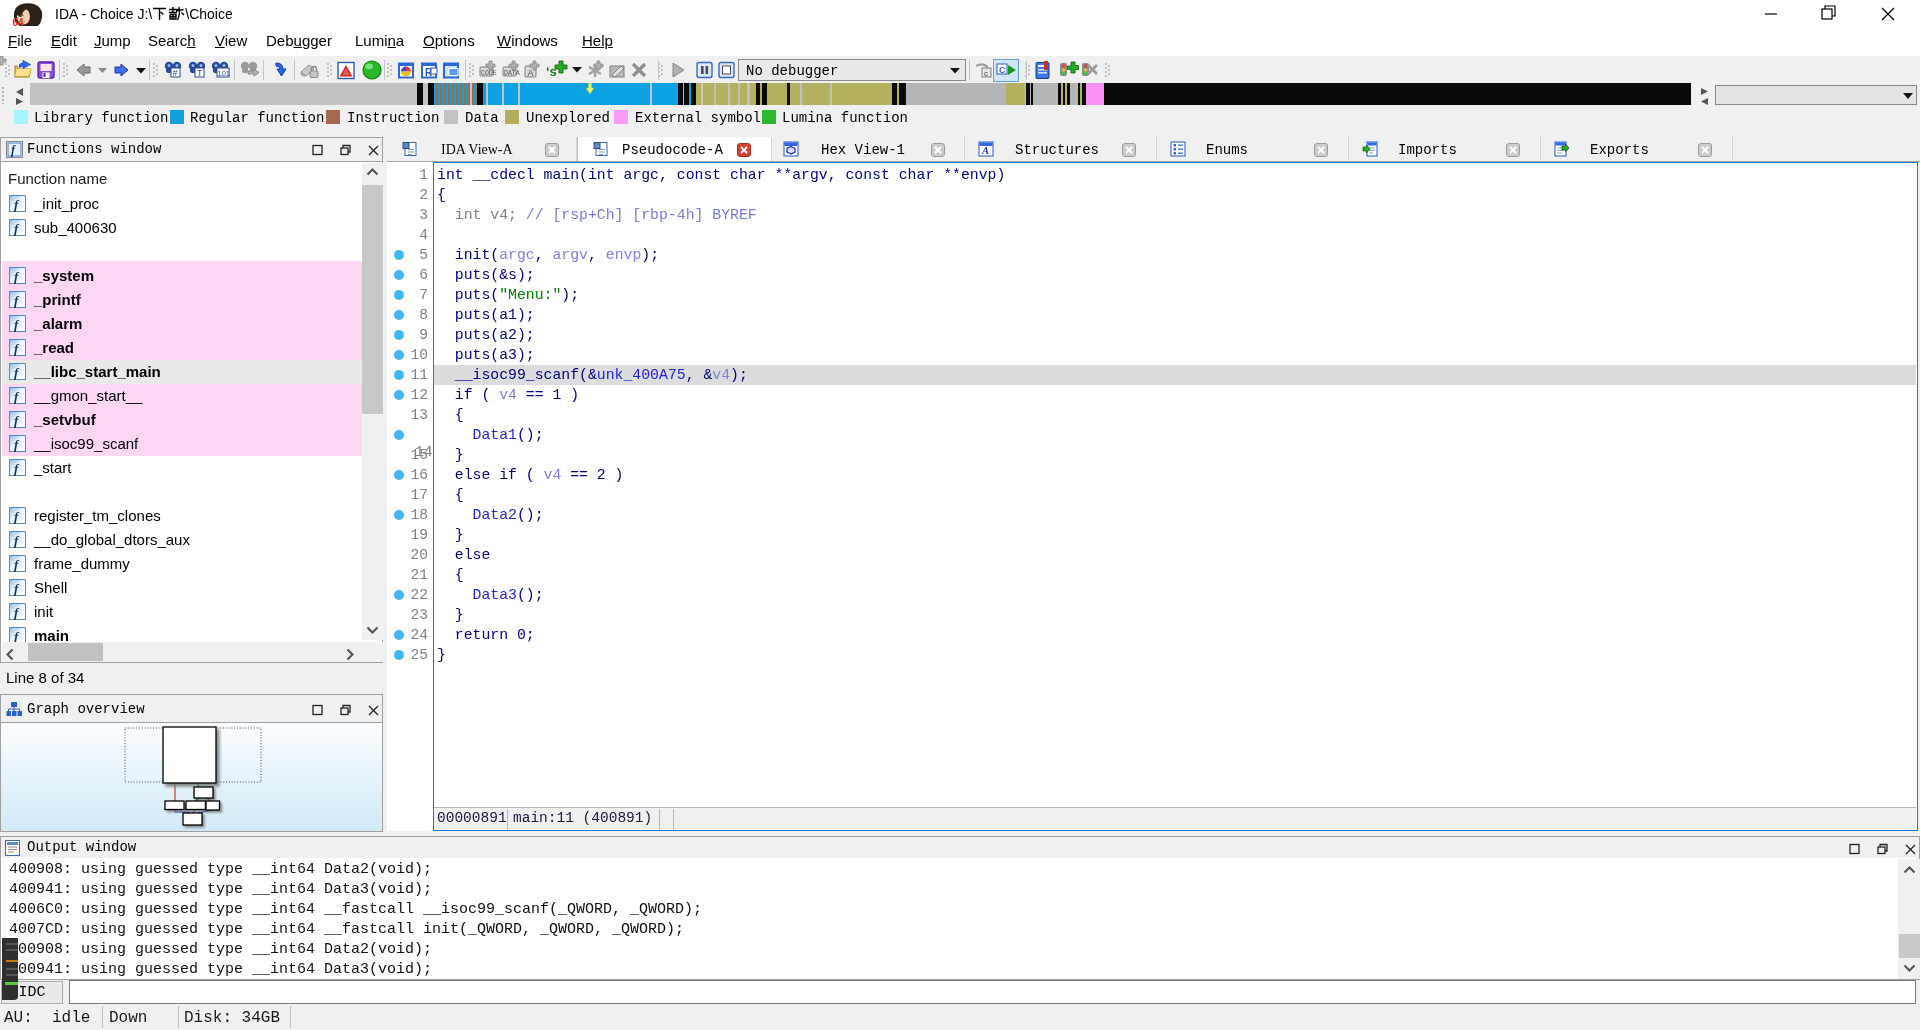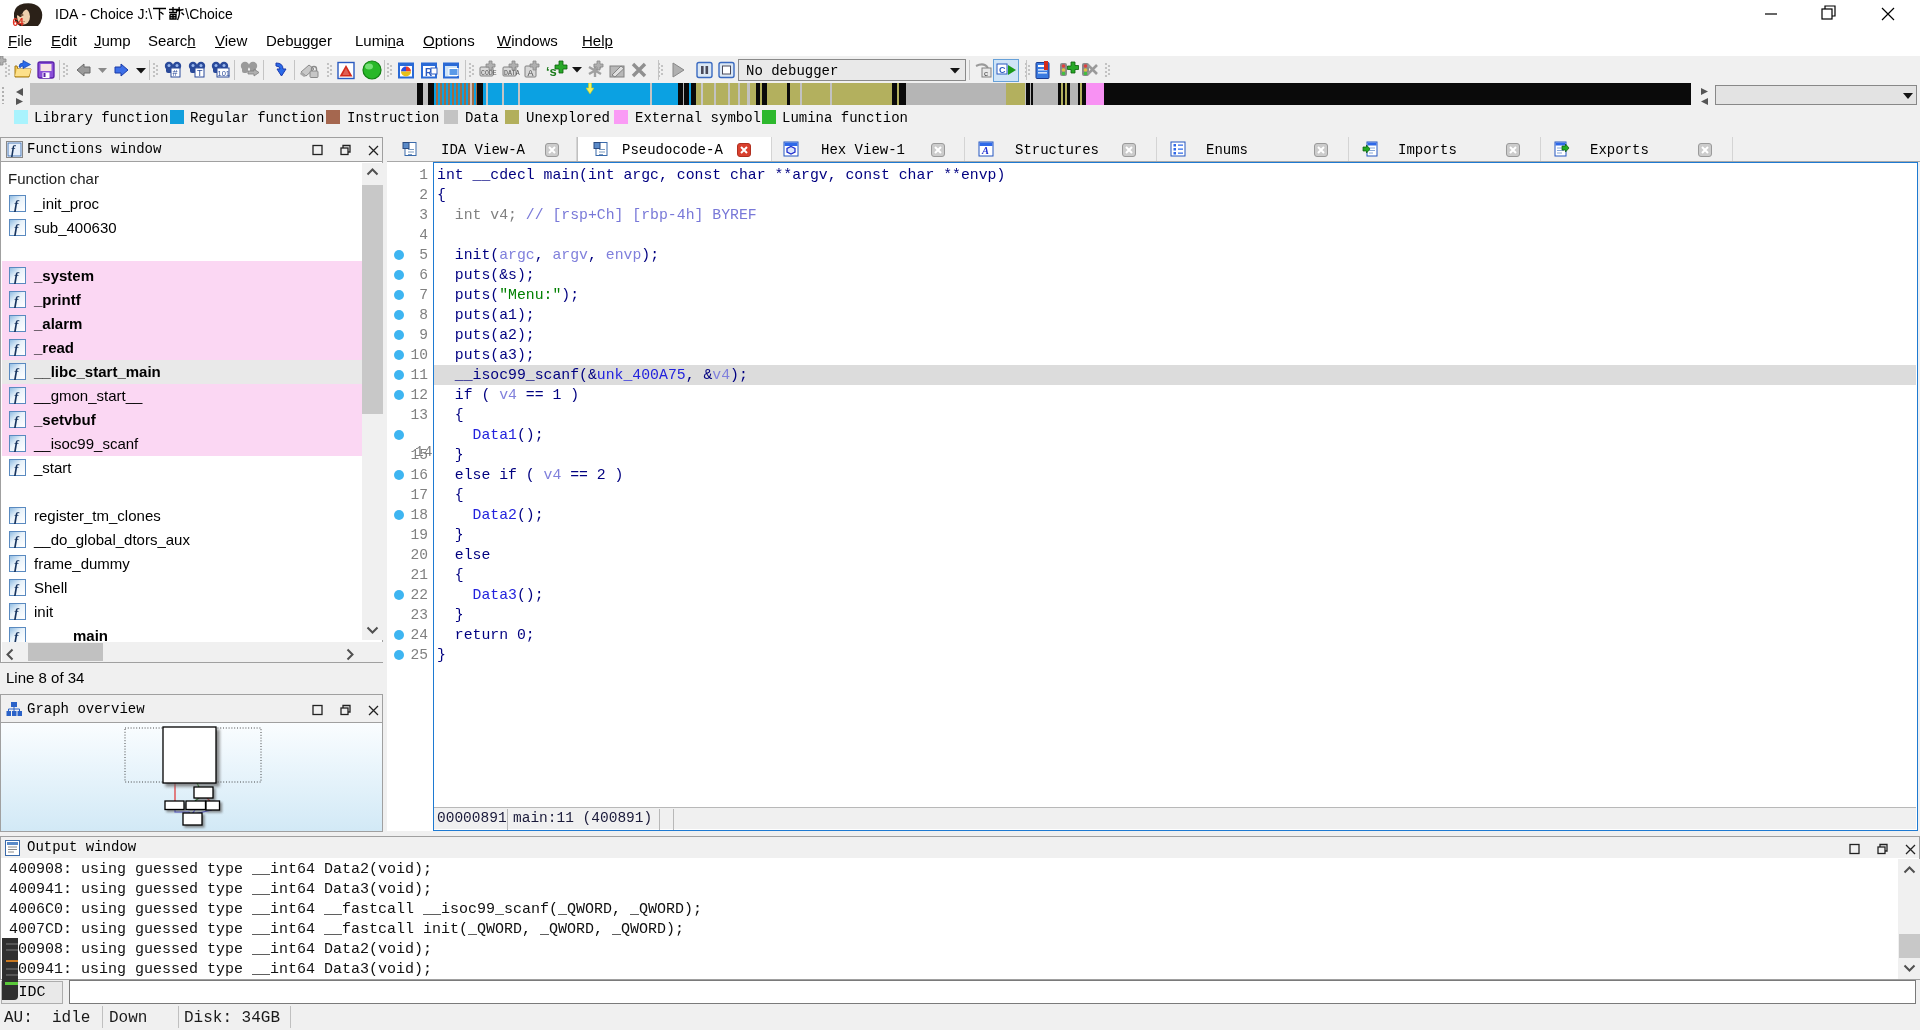--- a/index.html
+++ b/index.html
@@ -349,21 +349,21 @@
   <svg class="abs" style="left:308px;top:5px;" width="75" height="14" viewBox="0 0 75 14">
     <g stroke="#222" stroke-width="1.3" fill="none">
       <rect x="4" y="2.5" width="9" height="9"></rect>
       <rect x="32" y="5" width="7" height="6.5"></rect>
         <path d="M34,5 V2.5 H41 V9 H39"></path>
       <path d="M60,3 L69,12 M69,3 L60,12"></path>
     </g>
   </svg>
 </div>
 <div class="abs" id="fn-body">
-  <div class="abs" style="left:7px;top:8px;font-size:15px;color:#1a1a1a;">Function char</div>
+  <div class="abs" style="left:7px;top:8px;font-size:15px;color:#1a1a1a;">Function name</div>
   <svg style="position:absolute;width:0;height:0;">
     <defs>
       <g id="fic">
         <rect x="0.5" y="0.5" width="16" height="16" fill="url(#fgrad)" stroke="#5a8ac0"></rect>
         <text x="5" y="13.5" font-size="13" font-style="italic" font-weight="bold" font-family="Liberation Serif" fill="#16335e">f</text>
       </g>
       <linearGradient id="fgrad" x1="0" y1="0" x2="0.9" y2="1">
         <stop offset="0" stop-color="#8ab8e0"></stop>
           <stop offset="0.45" stop-color="#e8f2fa"></stop>
           <stop offset="1" stop-color="#ffffff"></stop>
@@ -469,21 +469,21 @@
   <div class="fnrow" style="top:438px;">
       <svg class="fico" width="17" height="17">
         <use href="#fic"></use>
       </svg>
       <div class="nm">init</div>
     </div>
   <div class="fnrow" style="top:462px;height:18px;overflow:hidden;">
       <svg class="fico" width="17" height="17">
         <use href="#fic"></use>
       </svg>
-      <div class="nm" style="font-weight:bold;margin-left:39px;">main</div>
+      <div class="nm" style="font-weight:bold;">main</div>
     </div>
 
   <div class="abs" style="left:361px;top:1px;width:21px;height:477px;background:#f0f0f0;"></div>
   <svg class="abs" style="left:365px;top:6px;" width="13" height="8" viewBox="0 0 13 8">
       <path d="M1.5,6.5 L6.5,1.5 L11.5,6.5" fill="none" stroke="#505050" stroke-width="2"></path>
     </svg>
   <div class="abs" style="left:361px;top:23px;width:21px;height:229px;background:#c8c8c8;"></div>
   <svg class="abs" style="left:365px;top:464px;" width="13" height="8" viewBox="0 0 13 8">
       <path d="M1.5,1.5 L6.5,6.5 L11.5,1.5" fill="none" stroke="#505050" stroke-width="2"></path>
     </svg>
@@ -560,21 +560,21 @@
   <div class="tab" style="left:2px;width:188px;"></div>
   <div class="tab" style="left:190px;width:195px;background:#ffffff;border-left:1px solid #c0c0c0;"></div>
   <div class="tab" style="left:385px;width:193px;"></div>
   <div class="tab" style="left:578px;width:192px;"></div>
   <div class="tab" style="left:770px;width:192px;"></div>
   <div class="tab" style="left:962px;width:192px;"></div>
   <div class="tab" style="left:1154px;width:192px;"></div>
   <svg class="abs" style="left:15px;top:4px;" width="16" height="16" viewBox="0 0 16 15">
       <use href="#docic"></use>
     </svg>
-  <div class="ttx" style="position:absolute;left:54px;">IDA View-A</div>
+  <div class="ttx" style="position:absolute;left:54px;font-family:Liberation Serif, serif;">IDA View-A</div>
   <svg class="abs" style="left:158px;top:6px;" width="14" height="14">
       <use href="#closeic"></use>
     </svg>
   <svg class="abs" style="left:206px;top:4px;" width="16" height="16" viewBox="0 0 16 15">
       <use href="#docic"></use>
     </svg>
   <div class="ttx" style="position:absolute;left:235px;">Pseudocode-A</div>
   <svg class="abs" style="left:350px;top:6px;" width="14" height="14" viewBox="0 0 14 14">
       <rect x="0.5" y="0.5" width="13" height="13" rx="2.5" fill="#d9402e" stroke="#b03020"></rect>
       <path d="M4,4 L10,10 M10,4 L4,10" stroke="#ffffff" stroke-width="2"></path>

